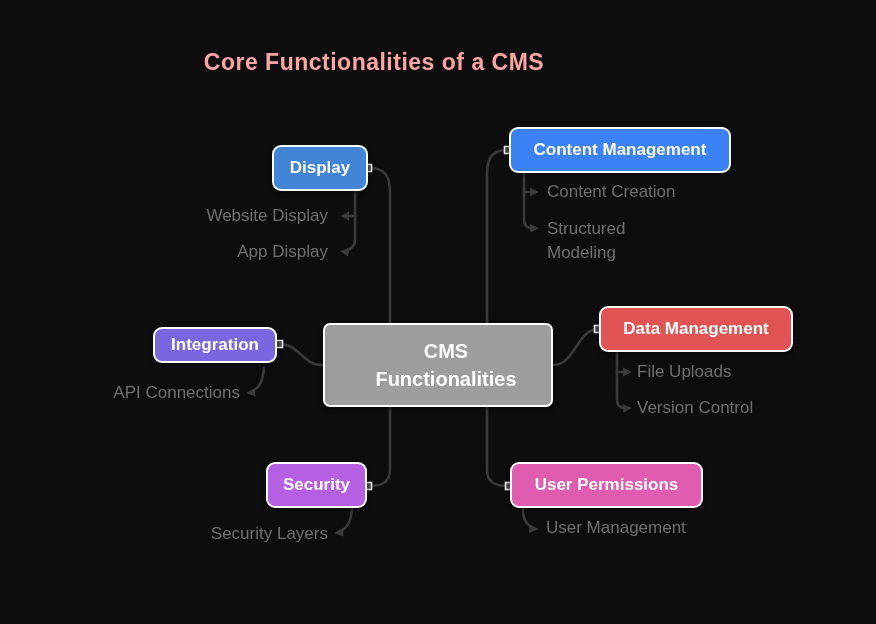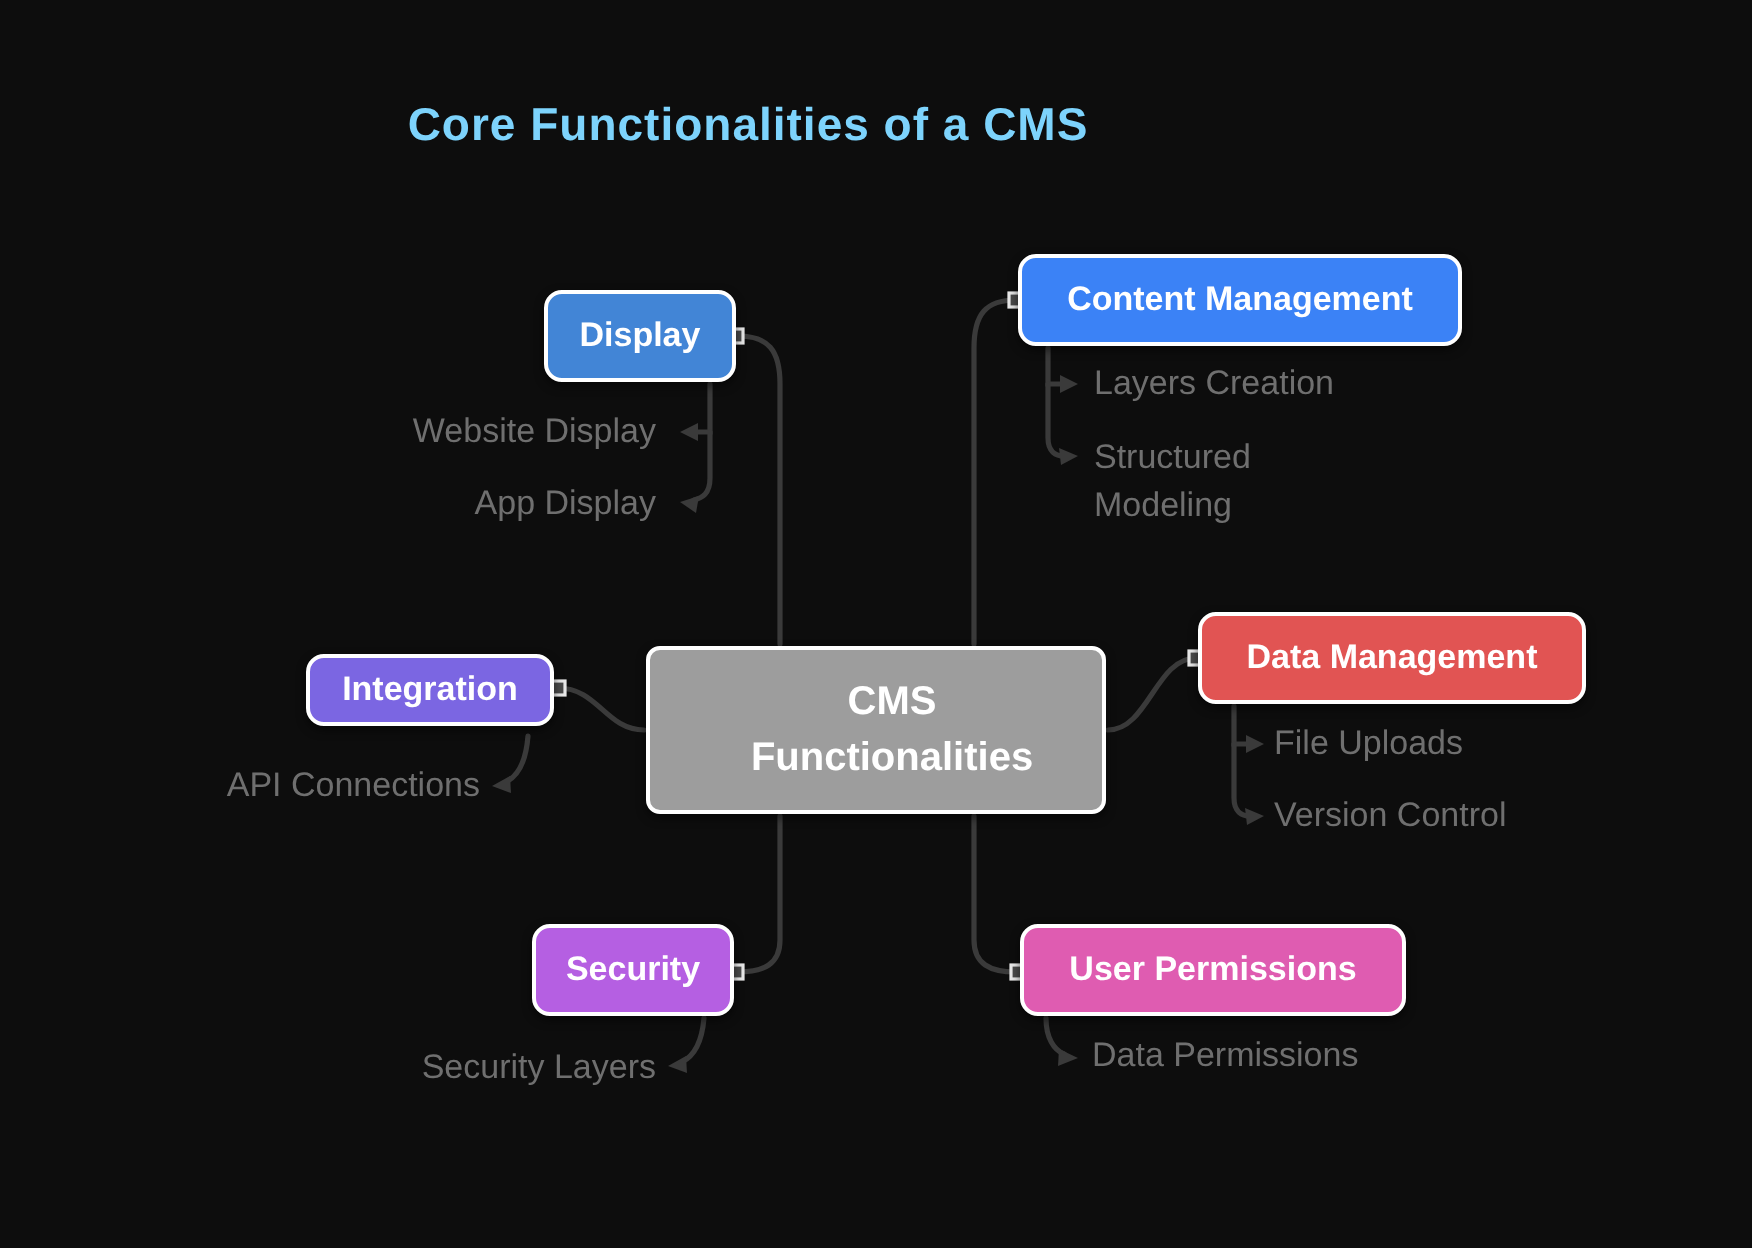--- a/index.html
+++ b/index.html
@@ -7,21 +7,21 @@
     position:relative;width:876px;height:624px;overflow:hidden;
     background:#0d0d0d;
     font-family:"Liberation Sans", sans-serif;
   }
   #connector-layer{position:absolute;left:0;top:0;width:876px;height:624px;}
   .conn{fill:none;stroke:#3a3a3a;stroke-width:2.6;stroke-linecap:round;}
   .dot{fill:#4a4a4a;stroke:#e8e8e8;stroke-width:1.6;}
   .arrow{fill:#3a3a3a;stroke:none;}
   .title{
     position:absolute;left:0;top:49px;width:748px;text-align:center;
-    font-size:23px;font-weight:bold;color:#7dd3fc;letter-spacing:.5px;
+    font-size:23px;font-weight:bold;color:#fca5a5;letter-spacing:.5px;
   }
   .node{
     position:absolute;display:flex;align-items:center;justify-content:center;
     border:2px solid #ffffff;border-radius:9px;box-sizing:border-box;
     color:#ffffff;font-weight:bold;font-size:17px;
     box-shadow:0 2px 5px rgba(0,0,0,.55);cursor:pointer;
   }
   .node-display{left:272px;top:145px;width:96px;height:46px;}
   .node-content{left:509px;top:127px;width:222px;height:46px;}
   .node-integration{left:153px;top:327px;width:124px;height:36px;}
@@ -143,19 +143,19 @@
   </div>
 
   <div class="node node-user" style="background: rgb(223, 92, 177);">
     <span>User Permissions</span>
   </div>
 
   <div class="sub r sub-website">Website Display</div>
   <div class="sub r sub-app">App Display</div>
   <div class="sub r sub-api">API Connections</div>
   <div class="sub r sub-seclayers">Security Layers</div>
-  <div class="sub sub-creation">Layers Creation</div>
+  <div class="sub sub-creation">Content Creation</div>
   <div class="sub sub-structured">Structured Modeling</div>
   <div class="sub sub-uploads">File Uploads</div>
   <div class="sub sub-version">Version Control</div>
-  <div class="sub sub-permissions">Data Permissions</div>
+  <div class="sub sub-permissions">User Management</div>
 
 </div>
 
 </body></html>

